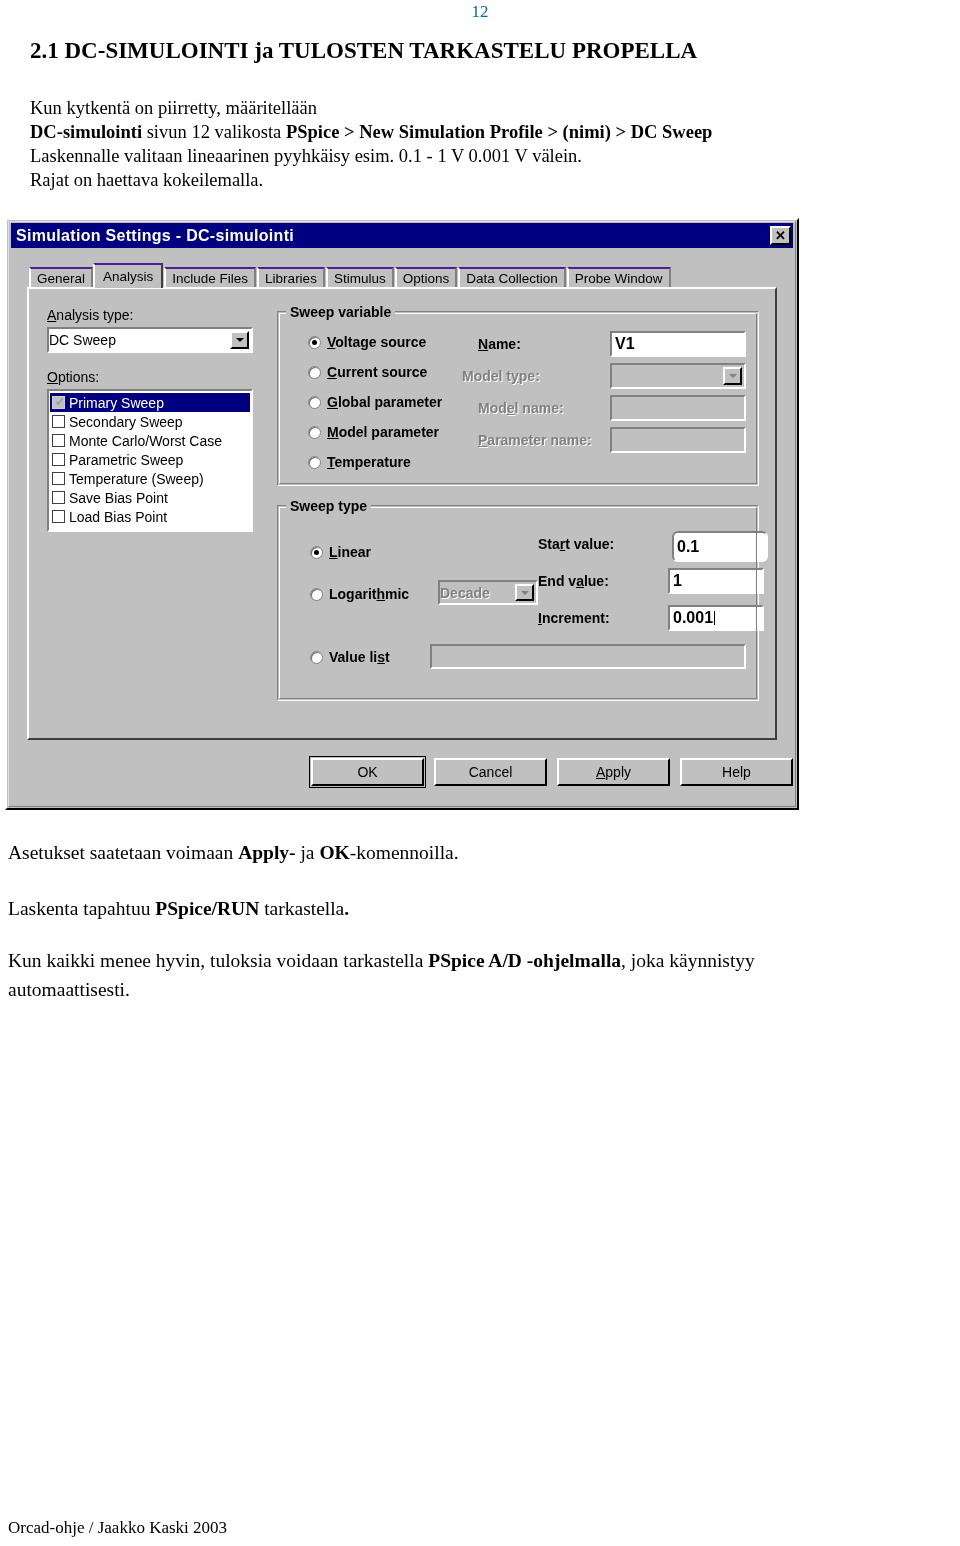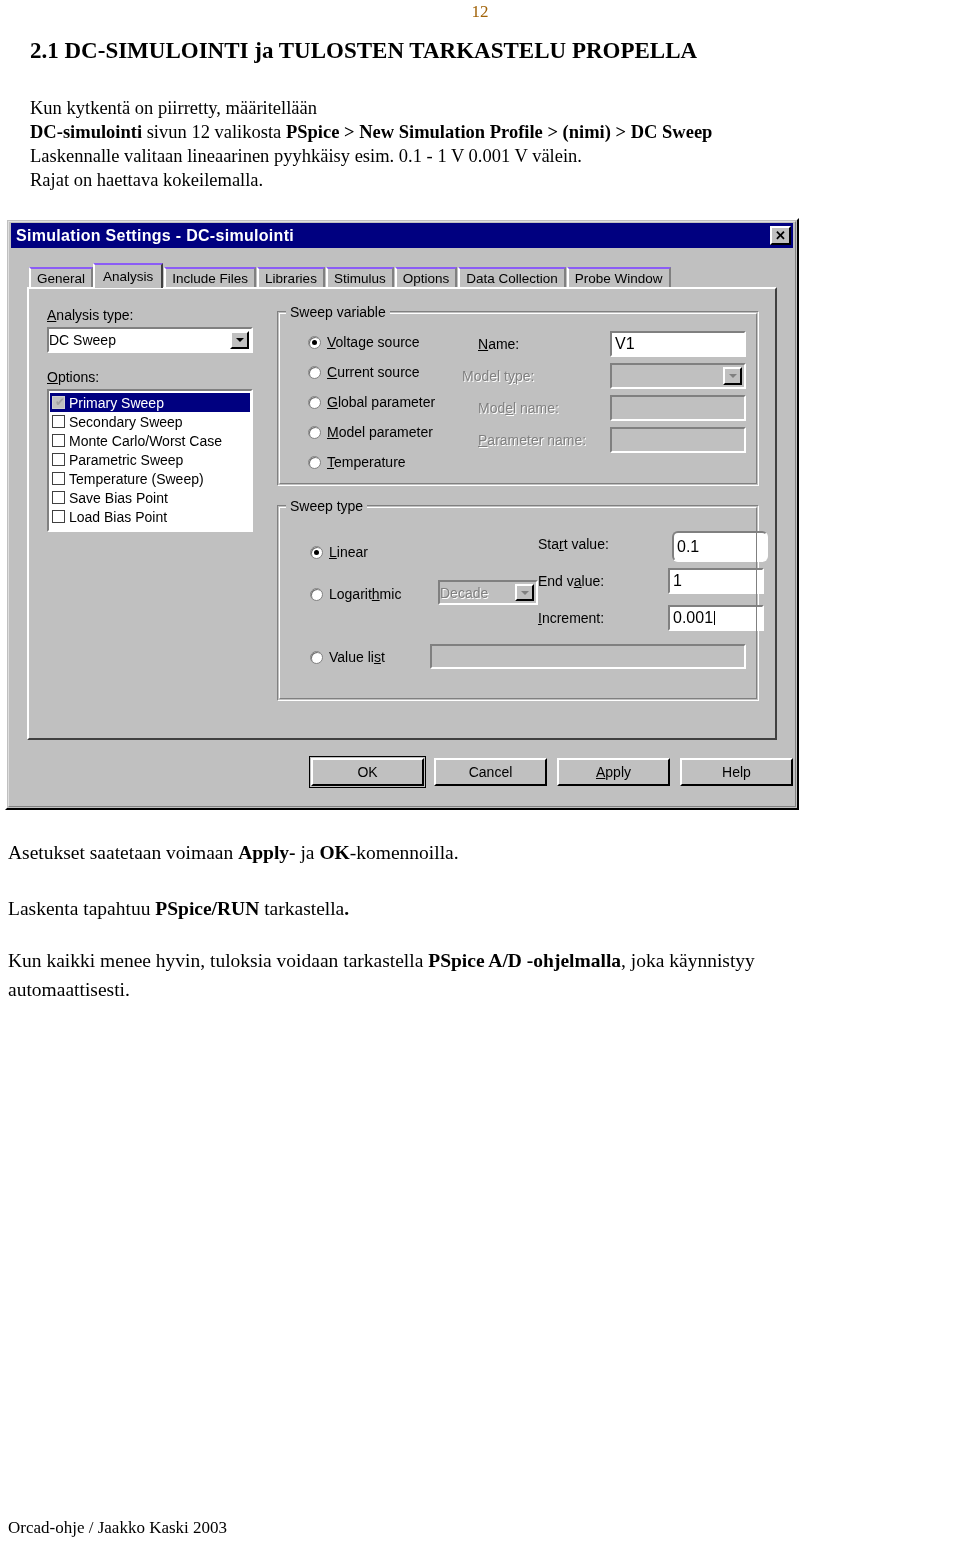--- a/index.html
+++ b/index.html
@@ -18,21 +18,21 @@
 
   
   .page-number {
     position: absolute;
     top: 2px;
     left: 0;
     width: 960px;
     text-align: center;
     font-family: "Liberation Serif", serif;
     font-size: 17px;
-    color: #a16207;
+    color: #0369a1;
   }
   .doc-heading {
     position: absolute;
     top: 38px;
     left: 30px;
     font-family: "Liberation Serif", serif;
     font-size: 23px;
     font-weight: bold;
     letter-spacing: 0px;
     white-space: nowrap;
@@ -141,21 +141,21 @@
     position: absolute;
     left: 22px;
     top: 44px;
     height: 24px;
     display: flex;
     align-items: flex-end;
   }
   .tab {
     height: 21px;
     background: #c0c0c0;
-    border-top: 2px solid #8b5cf6;
+    border-top: 2px solid #4c1d95;
     border-left: 2px solid #ffffff;
     border-right: 2px solid #808080;
     box-sizing: border-box;
     padding: 0 6px;
     display: flex;
     align-items: center;
     justify-content: center;
     font-family: "Liberation Sans", sans-serif;
     font-size: 13.5px;
     white-space: nowrap;
@@ -291,20 +291,21 @@
   }
 
   
   .groupbox {
     position: absolute;
     border-top: 1px solid #808080;
     border-left: 1px solid #808080;
     border-right: 1px solid #ffffff;
     border-bottom: 1px solid #ffffff;
     box-sizing: border-box;
+    font-weight: bold;
   }
   .groupbox::after {
     content: "";
     position: absolute;
     left: 1px; top: 1px; right: 1px; bottom: 1px;
     border-top: 1px solid #ffffff;
     border-left: 1px solid #ffffff;
     border-right: 1px solid #808080;
     border-bottom: 1px solid #808080;
     pointer-events: none;

